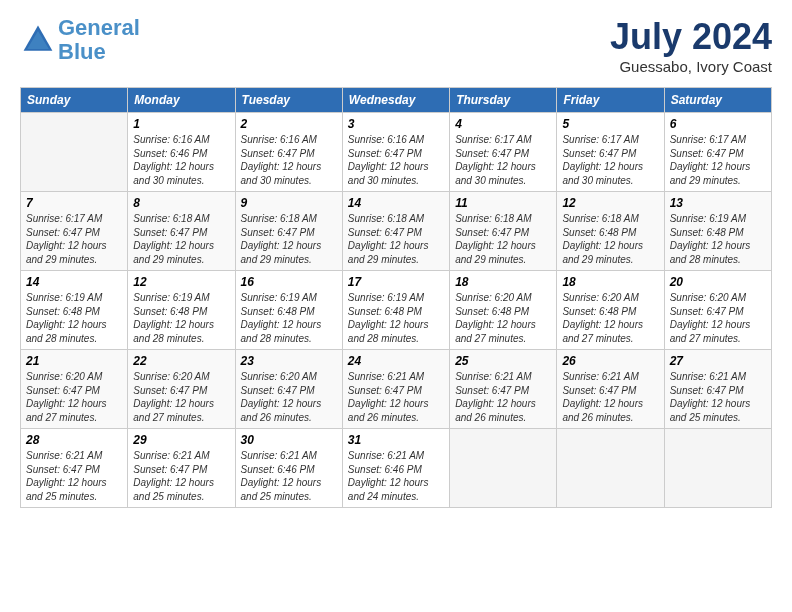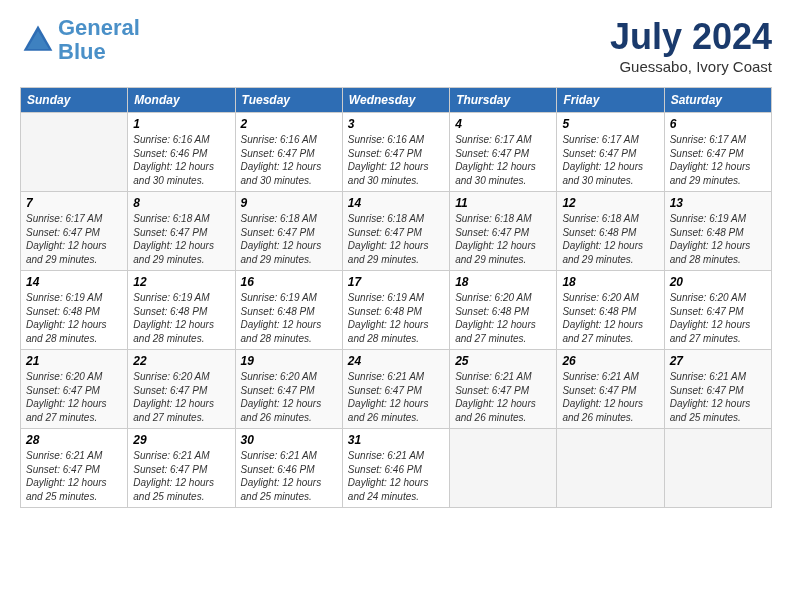--- a/index.html
+++ b/index.html
@@ -280,21 +280,21 @@
 and 27 minutes.</div>
           </td>
           <td>
             <div class="day-num">22</div>
             <div class="day-info" style="white-space: pre-line;">Sunrise: 6:20 AM
 Sunset: 6:47 PM
 Daylight: 12 hours
 and 27 minutes.</div>
           </td>
           <td>
-            <div class="day-num">19</div>
+            <div class="day-num">23</div>
             <div class="day-info" style="white-space: pre-line;">Sunrise: 6:20 AM
 Sunset: 6:47 PM
 Daylight: 12 hours
 and 26 minutes.</div>
           </td>
           <td>
             <div class="day-num">24</div>
             <div class="day-info" style="white-space: pre-line;">Sunrise: 6:21 AM
 Sunset: 6:47 PM
 Daylight: 12 hours

